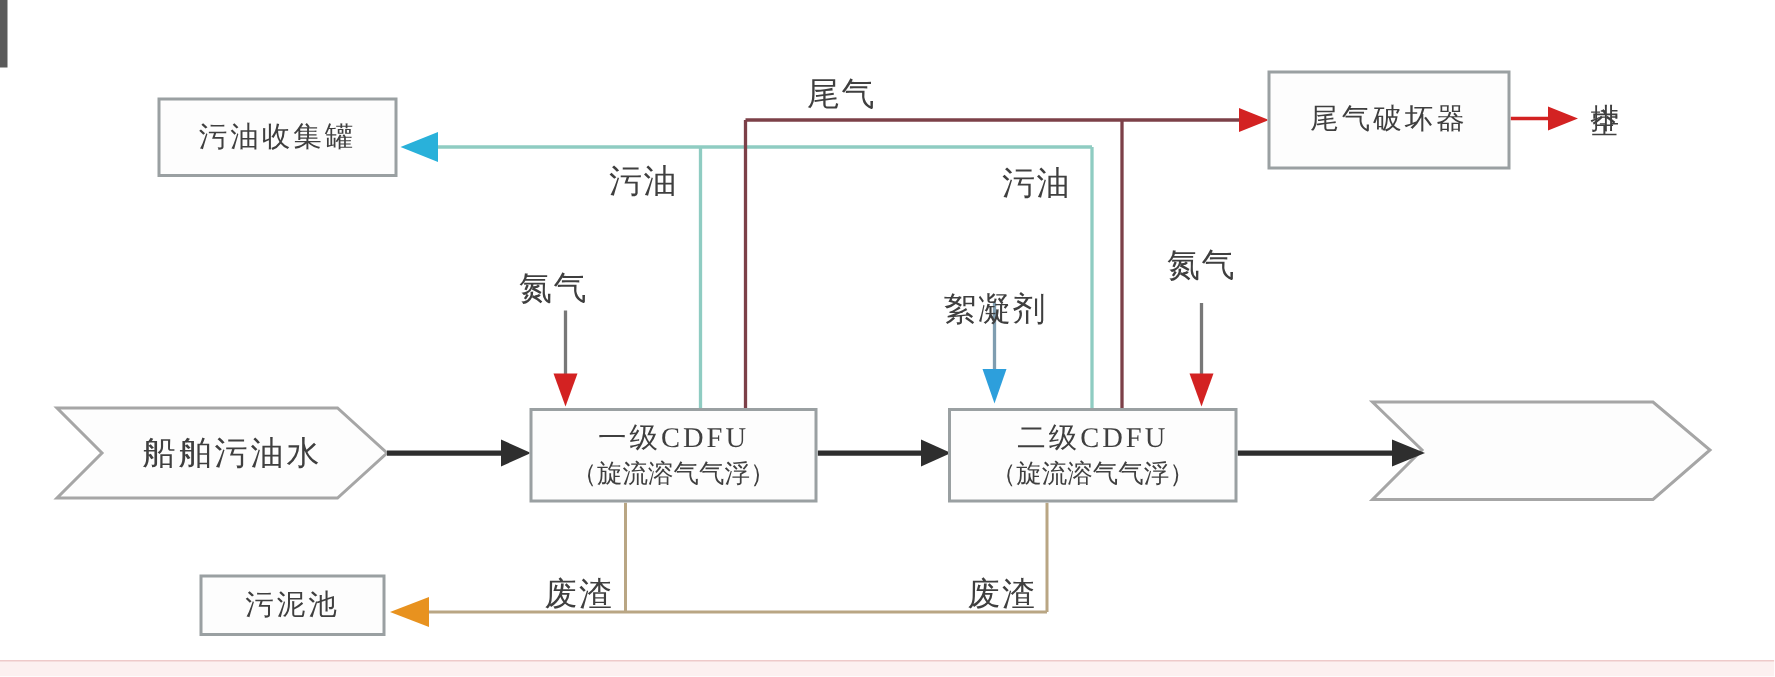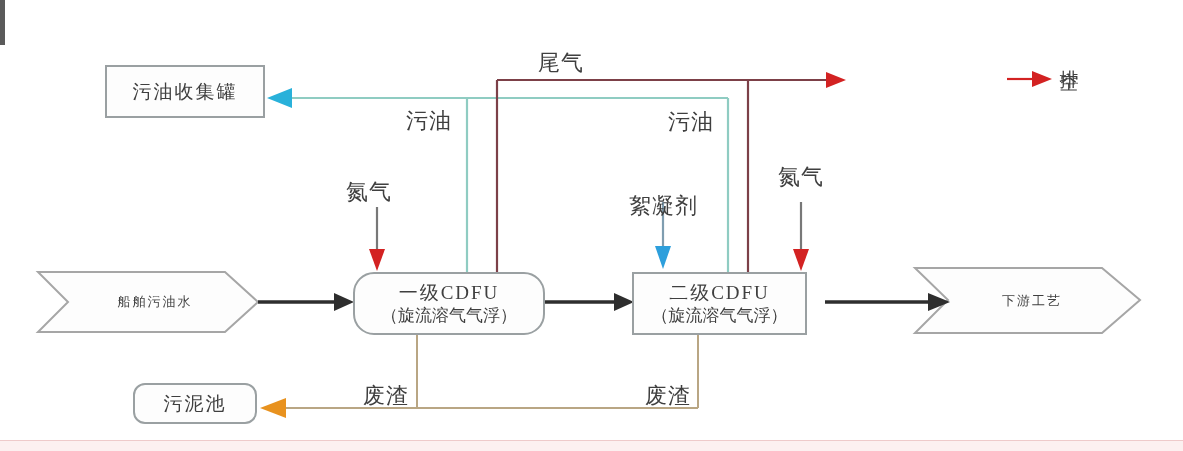--- a/index.html
+++ b/index.html
@@ -19,21 +19,21 @@
     display:flex;flex-direction:column;align-items:center;justify-content:center;
     text-align:center;
     font-size:19px;
     letter-spacing:2px;
     line-height:1.25;
     box-sizing:border-box;
   }
   .node .sub{font-size:17px;letter-spacing:0;}
   .chevron-label{
     position:absolute;display:flex;align-items:center;justify-content:center;
-    font-size:13px;letter-spacing:2px;text-align:center;
+    font-size:22px;letter-spacing:2px;text-align:center;
   }
   .edge-label{
     position:absolute;font-size:22px;letter-spacing:1px;white-space:nowrap;
   }
   .vent-label{
     position:absolute;font-size:19px;letter-spacing:2px;
     writing-mode:vertical-rl;text-orientation:upright;line-height:1.1;
   }
   .bottom-band{
     position:absolute;left:0;top:440px;width:1183px;height:11px;
@@ -100,37 +100,39 @@
       <path d="M698,335 V408" fill="none" stroke-width="2" stroke="#b9a684"></path>
       <path d="M284,408 H698" fill="none" stroke-width="2" stroke="#b9a684"></path>
       <polygon points="286,398 260,408 286,418" fill="#e8921f"></polygon>
     </g>
   </svg>
 
   <div class="node" style="left:105px;top:65px;width:160px;height:53px;">
     <span>污油收集罐</span>
   </div>
 
+  <div class="node" style="left:845px;top:47px;width:162px;height:66px;">
+    <span>尾气破坏器</span>
+  </div>
 
-  <div class="node" style="left:353px;top:272px;width:192px;height:63px;border-radius:21px;">
+  <div class="node" style="left:353px;top:272px;width:192px;height:63px;">
     <span>一级CDFU</span>
     <span class="sub">（旋流溶气气浮）</span>
   </div>
 
-  <div class="node" style="left:632px;top:272px;width:175px;height:63px;">
+  <div class="node" style="left:632px;top:272px;width:193px;height:63px;">
     <span>二级CDFU</span>
     <span class="sub">（旋流溶气气浮）</span>
   </div>
 
-  <div class="node" style="left:133px;top:383px;width:124px;height:41px;border-radius:12px;">
+  <div class="node" style="left:133px;top:383px;width:124px;height:41px;">
     <span>污泥池</span>
   </div>
 
   <div class="chevron-label" style="left:75px;top:285px;width:160px;height:34px;">船舶污油水</div>
-  <div class="chevron-label" style="left:952px;top:284px;width:160px;height:34px;">下游工艺</div>
 
   <div class="edge-label" style="left:538px;top:48px;">尾气</div>
   <div class="edge-label" style="left:406px;top:106px;">污油</div>
   <div class="edge-label" style="left:668px;top:107px;">污油</div>
   <div class="edge-label" style="left:346px;top:177px;">氮气</div>
   <div class="edge-label" style="left:629px;top:169px;margin-top:22px;">絮凝剂</div>
   <div class="edge-label" style="left:778px;top:162px;">氮气</div>
   <div class="edge-label" style="left:363px;top:381px;">废渣</div>
   <div class="edge-label" style="left:645px;top:381px;">废渣</div>
 

